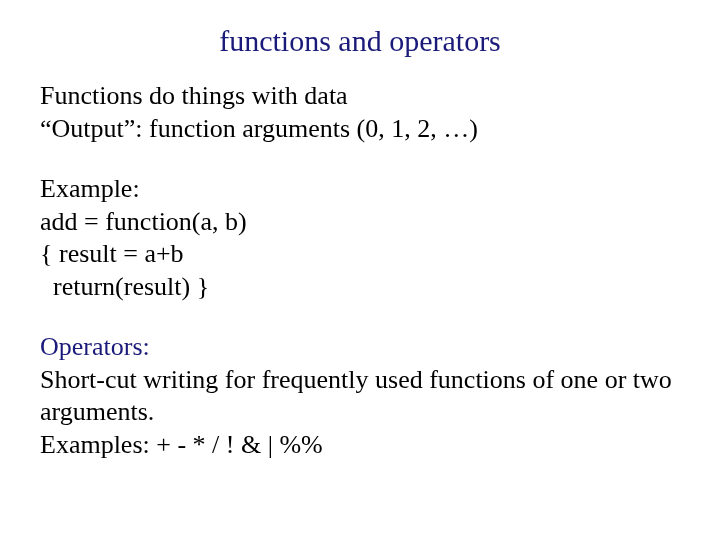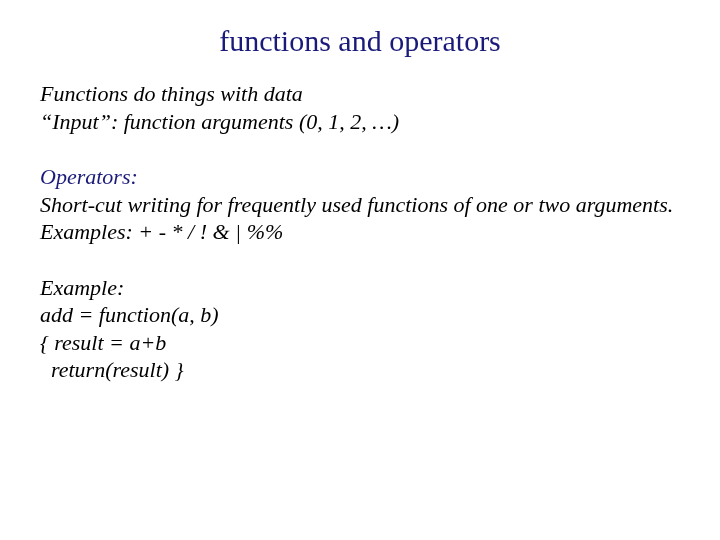--- a/index.html
+++ b/index.html
@@ -25,54 +25,53 @@
     text-align: center;
     font-size: 30px;
     color: #1a1a7a;
     font-weight: normal;
   }
   .body {
     position: absolute;
     top: 80px;
     left: 40px;
     width: 640px;
-    font-size: 22px;
+    font-size: 26px;
     line-height: 1.25;
     color: #000000;
-    font-style: italic;
   }
   .block {
     margin-bottom: 28px;
   }
   .accent {
     color: #1a1a7a;
   }
 </style>
 </head>
 <body>
 
 <div class="slide">
 
   <div class="title">functions and operators</div>
 
   <div class="body">
 
     <div class="block">
       <div>Functions do things with data</div>
-      <div>“Input”: function arguments (0, 1, 2, …)</div>
-    </div>
-
-    <div class="block">
-      <div class="accent">Operators:</div>
-      <div>Short-cut writing for frequently used functions of one or two arguments.</div>
-      <div>Examples: + - * / ! &amp; | %%</div>
+      <div>“Output”: function arguments (0, 1, 2, …)</div>
     </div>
 
     <div class="block">
       <div>Example:</div>
       <div>add = function(a, b)</div>
       <div>{ result = a+b</div>
       <div>&nbsp;&nbsp;return(result) }</div>
     </div>
 
+    <div class="block">
+      <div class="accent">Operators:</div>
+      <div>Short-cut writing for frequently used functions of one or two arguments.</div>
+      <div>Examples: + - * / ! &amp; | %%</div>
+    </div>
+
   </div>
 
 </div>
 
 </body></html>

